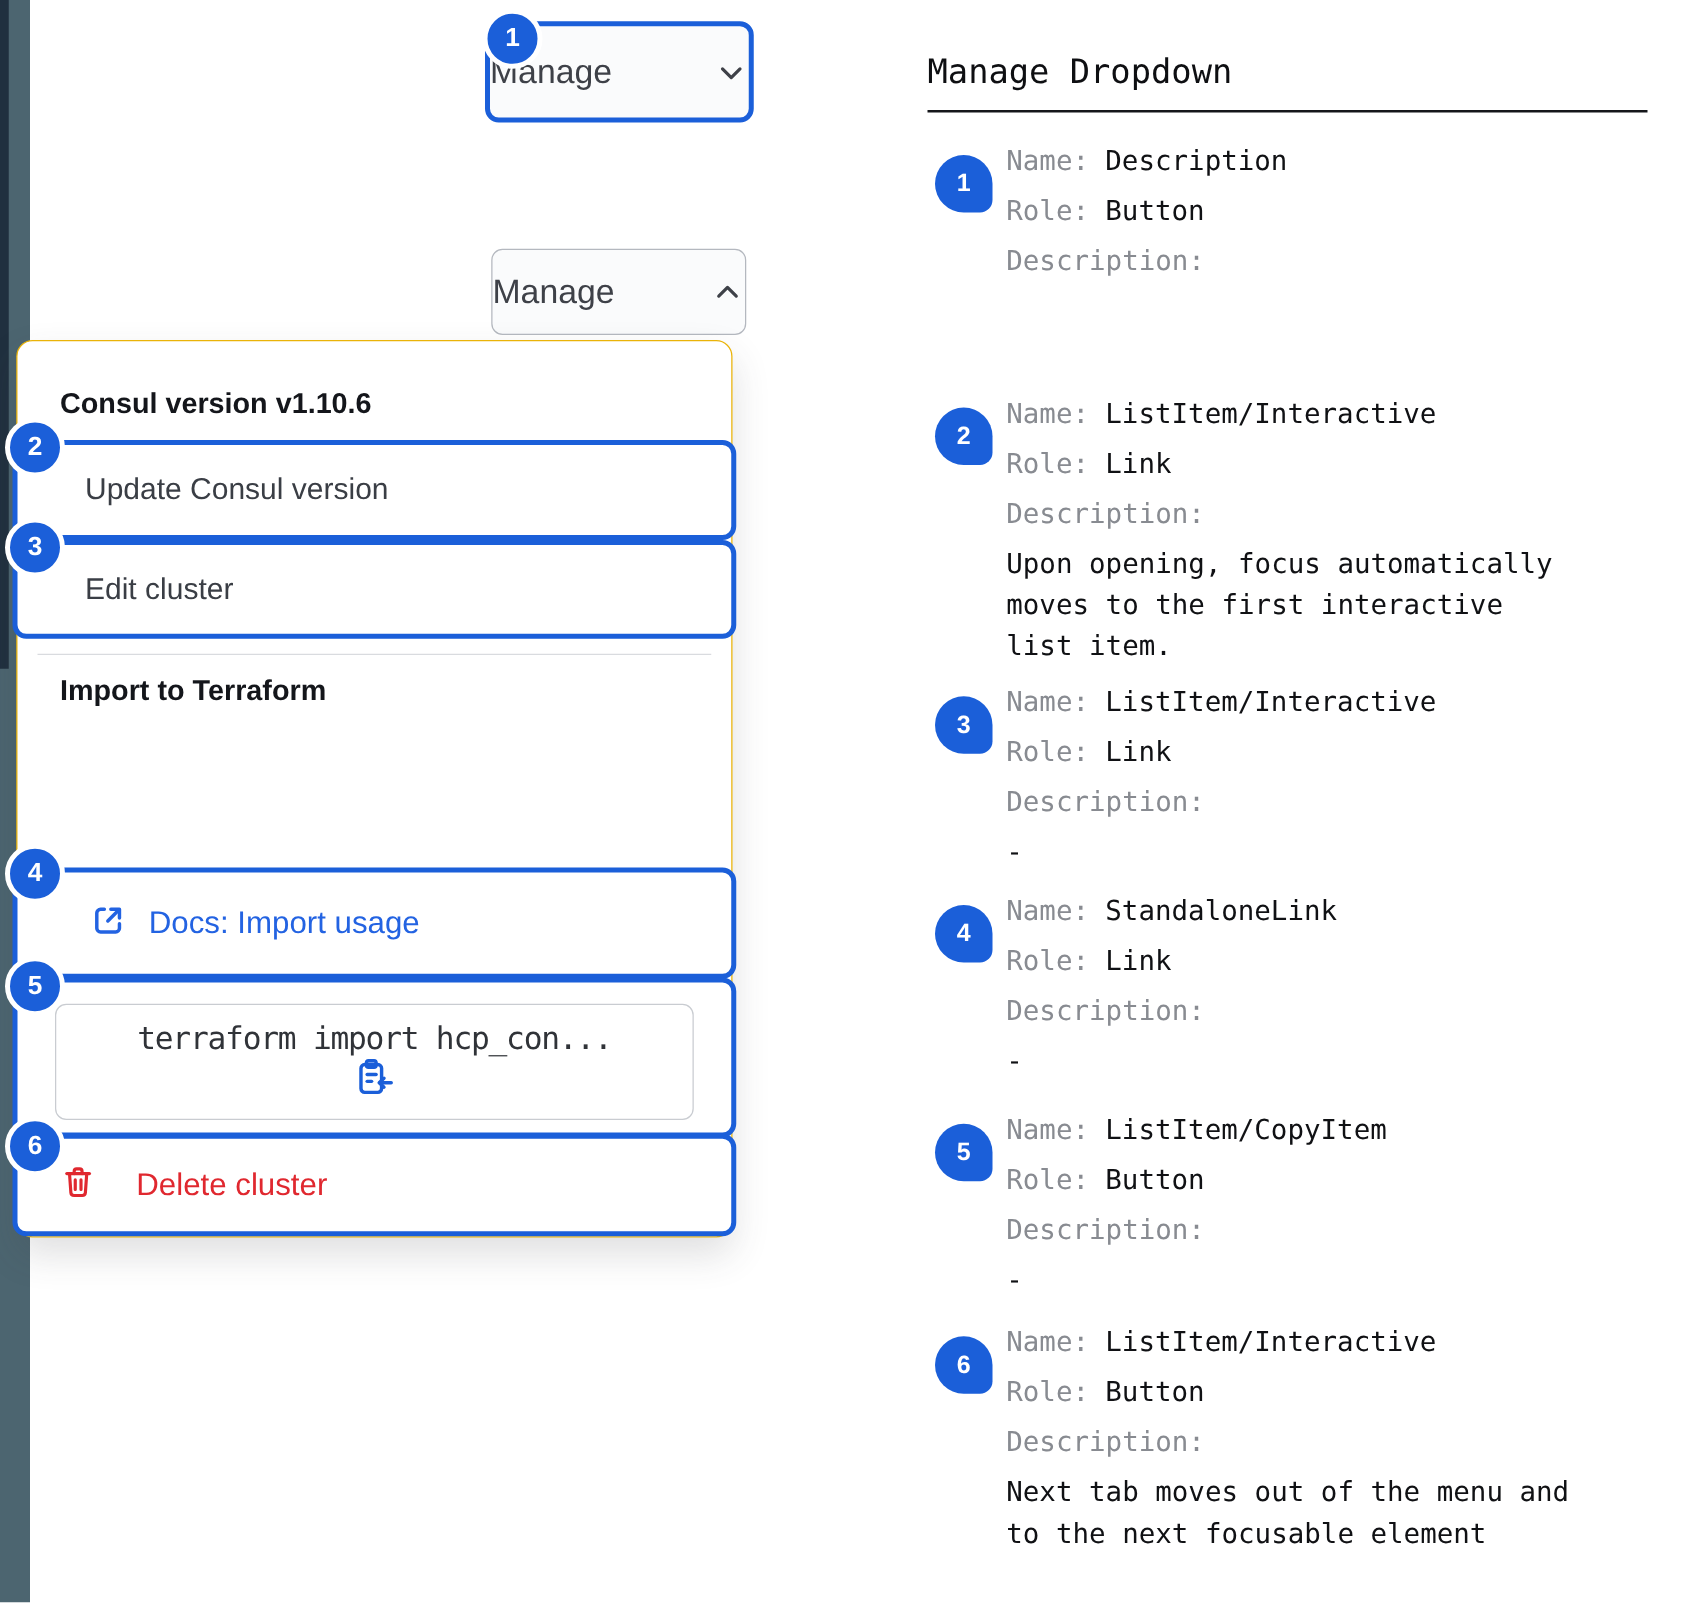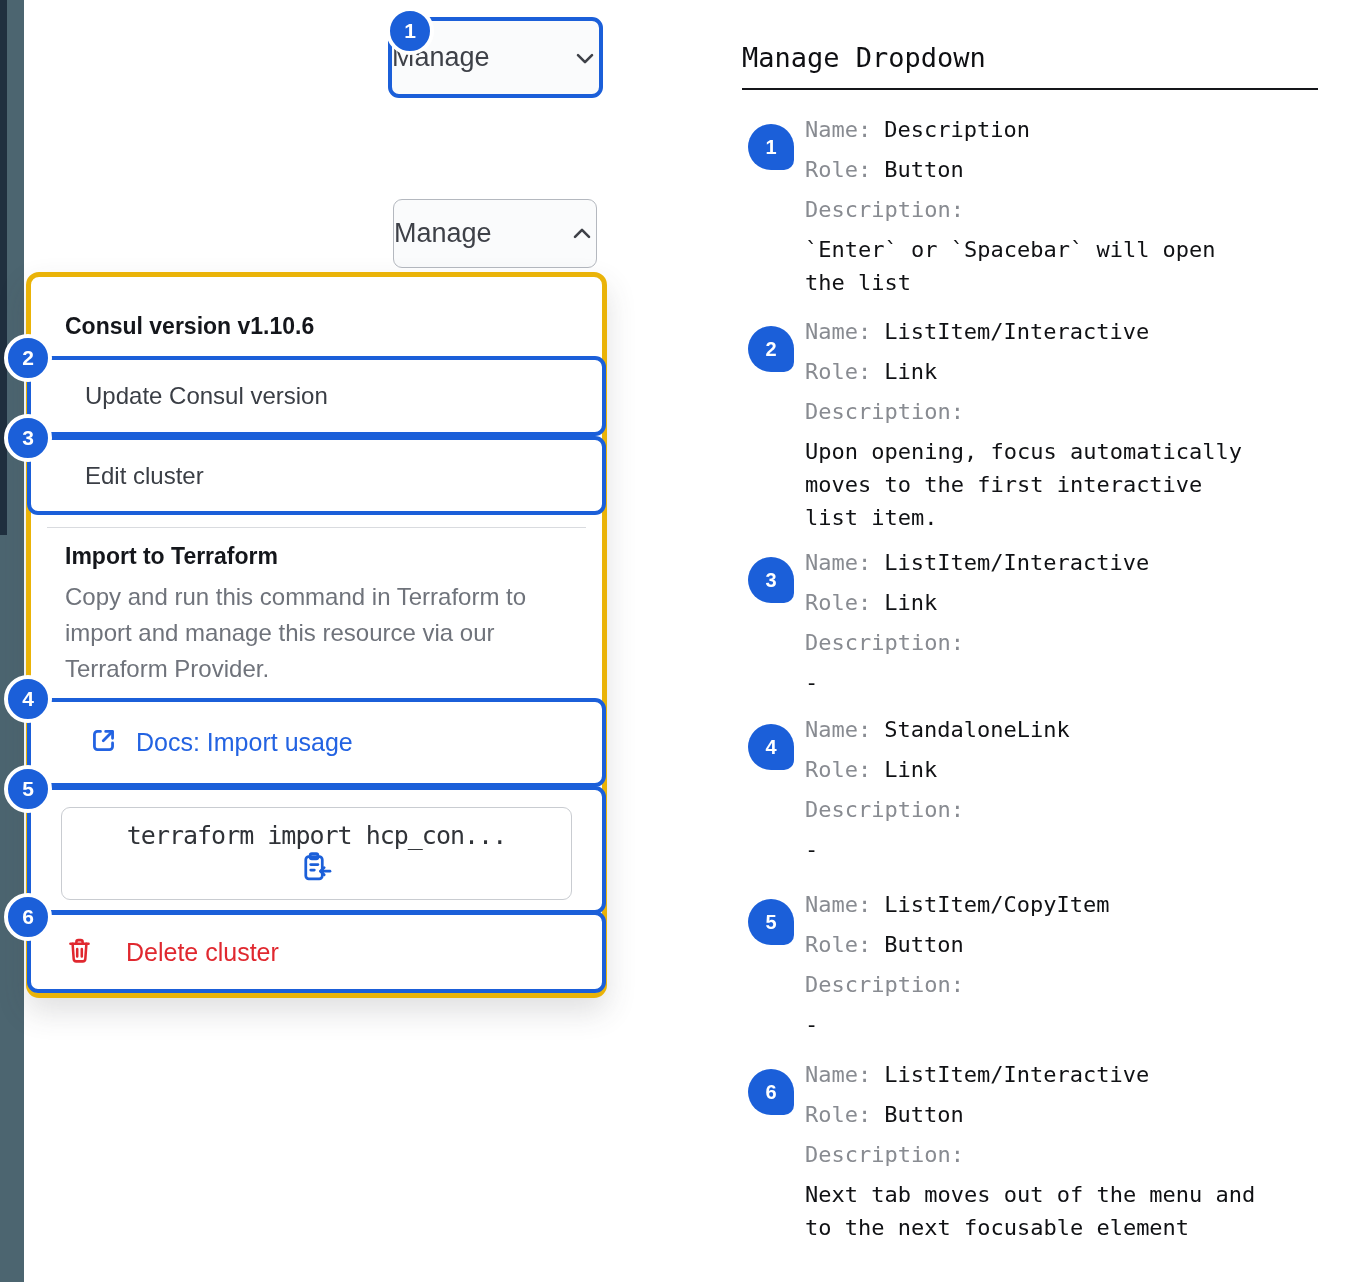--- a/index.html
+++ b/index.html
@@ -23,22 +23,22 @@
       border:4px solid #ffffff;color:#fff;font-size:21px;font-weight:700;
       display:flex;align-items:center;justify-content:center;z-index:30;}
   #badge-1{left:386px;top:7px;}
   #badge-2{left:4px;top:334px;}
   #badge-3{left:4px;top:414px;}
   #badge-4{left:4px;top:675px;}
   #badge-5{left:4px;top:765px;}
   #badge-6{left:4px;top:893px;}
 
   
-  .panel{position:absolute;left:26px;top:272px;width:571px;height:716px;background:#fff;
-     border:5px solid #eab308;border-radius:13px;box-shadow:0 14px 30px rgba(60,64,70,.16);}
+  .panel{position:absolute;left:13px;top:272px;width:571px;height:716px;background:#fff;
+     border:1px solid #eab308;border-radius:13px;box-shadow:0 14px 30px rgba(60,64,70,.16);}
   .section-title{position:absolute;left:34px;font-size:23px;font-weight:700;color:#14161b;}
   #t-version{top:36px;}
   #t-import{top:266px;}
   .divider{position:absolute;left:16px;right:16px;top:250px;border-top:1px solid #d9dbdf;}
   .import-desc{position:absolute;left:34px;top:302px;width:470px;font-size:24px;line-height:36px;color:#6f737b;}
 
   
   .hl{position:absolute;left:-4px;width:579px;border:4px solid #1b5fd9;border-radius:11px;
       box-sizing:border-box;background:#fff;display:flex;align-items:center;z-index:10;}
   #hl-update{top:79px;height:80px;}
@@ -103,21 +103,20 @@
     <span class="menu-text">Update Consul version</span>
   </div>
 
   <div class="hl" id="hl-edit">
     <span class="menu-text">Edit cluster</span>
   </div>
 
   <div class="divider"></div>
 
   <div class="section-title" id="t-import">Import to Terraform</div>
-  <div class="import-desc">Copy and run this command in Terraform to import and manage this resource via our Terraform Provider.</div>
 
   <div class="hl" id="hl-docs">
     <div class="docs-row">
       <span>
         <svg width="29" height="29" viewBox="0 0 24 24" fill="none" stroke="currentColor" stroke-width="2.3" stroke-linecap="round" stroke-linejoin="round">
           <path d="M9.5 4.5H7A2.5 2.5 0 0 0 4.5 7v10A2.5 2.5 0 0 0 7 19.5h10a2.5 2.5 0 0 0 2.5-2.5v-3"></path>
           <path d="M13.8 4.5h5.7v5.7"></path>
           <path d="M19.2 4.8l-7.4 7.4"></path>
         </svg>
       </span>
@@ -165,21 +164,20 @@
 <div class="spec">
   <div class="spec-title">Manage Dropdown</div>
   <div class="spec-hr"></div>
 
   <div class="group" id="g1">
     <div class="g-badge">1</div>
     <div class="g-text">
       <div class="kv"><span class="k">Name:</span><span class="v">Description</span></div>
       <div class="kv"><span class="k">Role:</span><span class="v">Button</span></div>
       <div class="kv"><span class="k">Description:</span></div>
-      <div class="g-desc">`Enter` or `Spacebar` will open the list</div>
     </div>
   </div>
 
   <div class="group" id="g2">
     <div class="g-badge">2</div>
     <div class="g-text">
       <div class="kv"><span class="k">Name:</span><span class="v">ListItem/Interactive</span></div>
       <div class="kv"><span class="k">Role:</span><span class="v">Link</span></div>
       <div class="kv"><span class="k">Description:</span></div>
       <div class="g-desc">Upon opening, focus automatically moves to the first interactive list item.</div>

